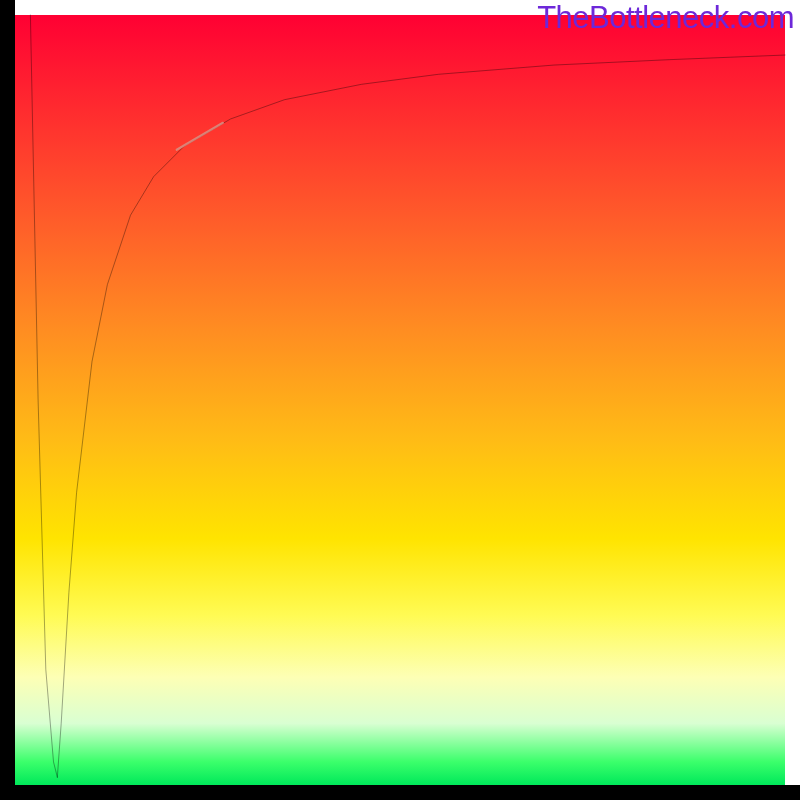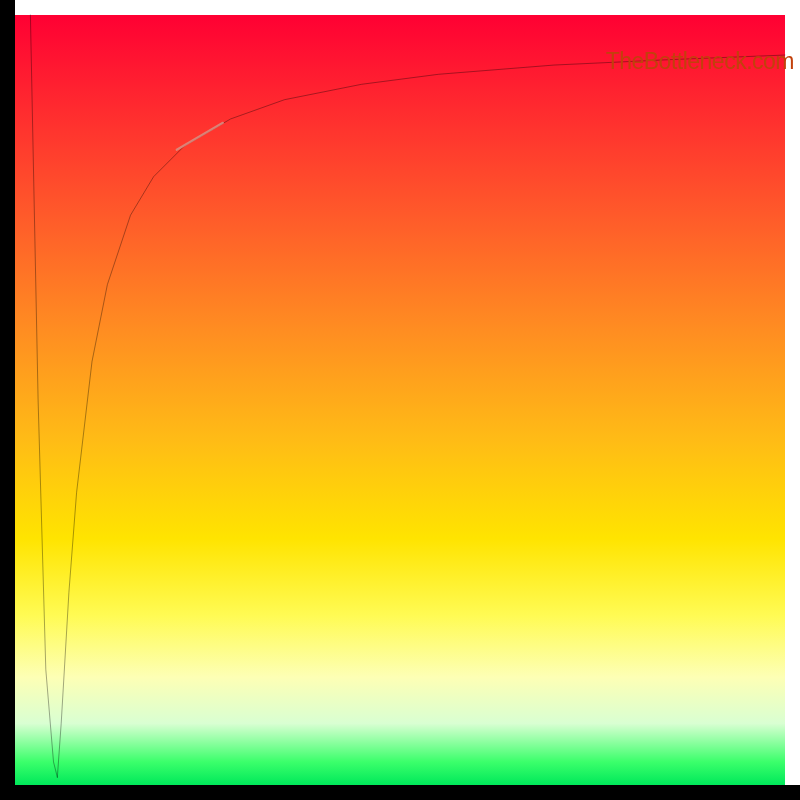--- a/index.html
+++ b/index.html
@@ -50,25 +50,24 @@
     left: 0;
     bottom: 0;
     width: 800px;
     height: 15px;
     background: #000;
   }
   .attribution {
     position: absolute;
     top: 0;
     right: 6px;
-    font-size: 23px;
+    font-size: 31px;
     font-weight: 400;
-    color: #c2410c;
+    color: #6d28d9;
     letter-spacing: -0.5px;
-    margin-top: 48px;
   }
   svg.curves {
     position: absolute;
     left: 15px;
     top: 15px;
     width: 770px;
     height: 770px;
     overflow: visible;
   }
 </style>

